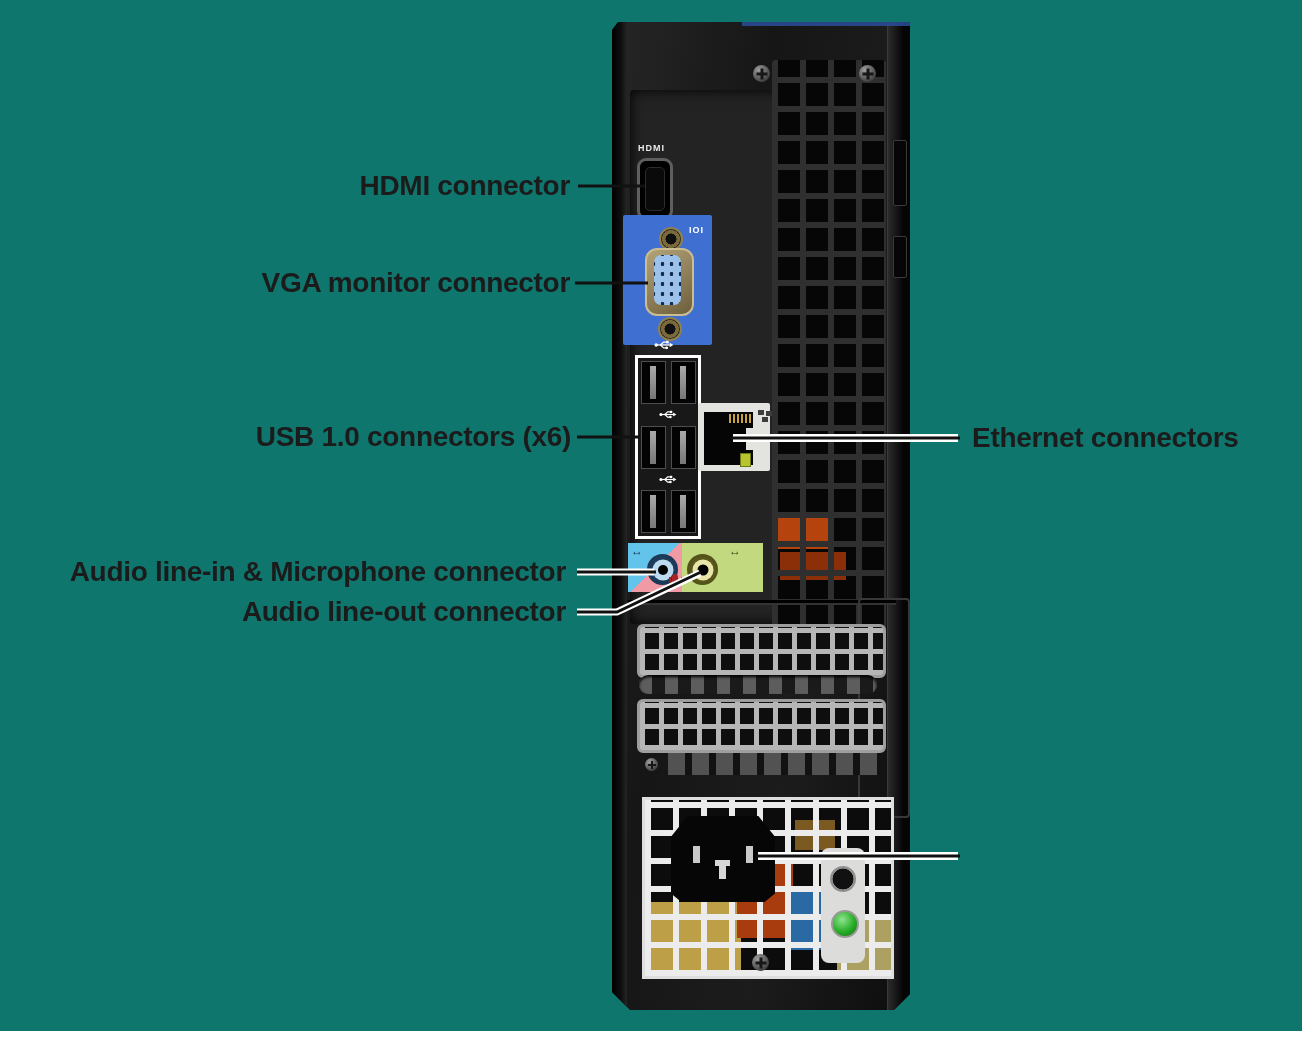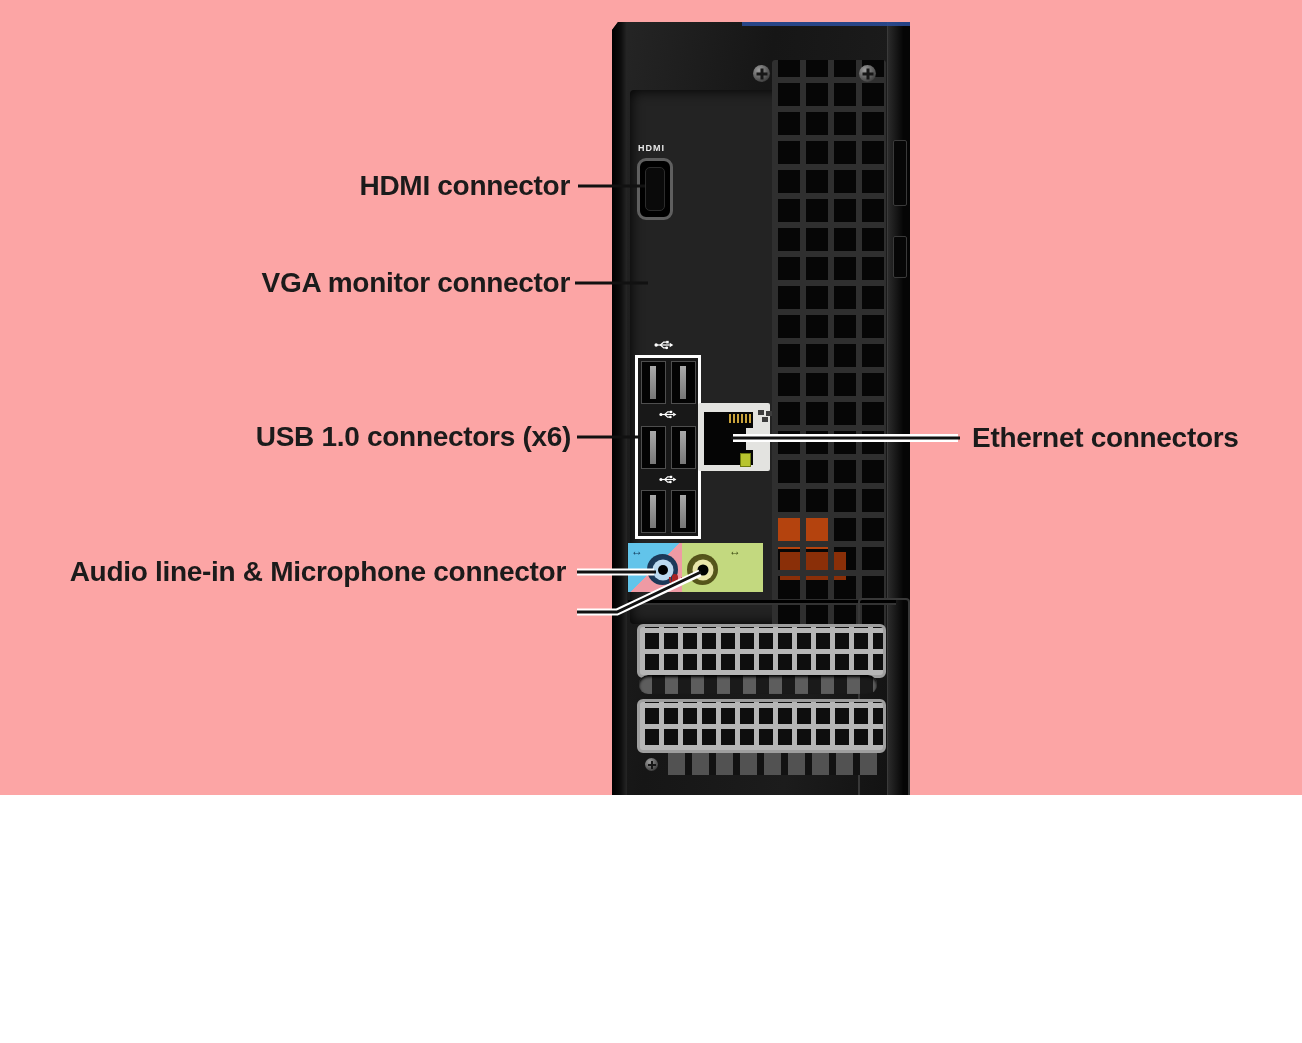--- a/index.html
+++ b/index.html
@@ -1,16 +1,16 @@
 <!DOCTYPE html>
 <html><head>
 <meta charset="utf-8">
 <style>
   html,body{margin:0;padding:0;background:#fff;}
-  .canvas{position:relative;width:1302px;height:795px;background:#fca5a5;overflow:hidden;
+  .canvas{position:relative;width:1302px;height:1031px;background:#0f766e;overflow:hidden;
           font-family:"Liberation Sans", sans-serif;}
   .abs{position:absolute;}
 
   
   .tower{position:absolute;left:612px;top:22px;width:298px;height:988px;
          background:linear-gradient(100deg,#262626,#161616 35%,#1c1c1c 65%,#0d0d0d);
          clip-path:polygon(6px 0,100% 0,100% calc(100% - 16px),calc(100% - 16px) 100%,18px 100%,0 calc(100% - 18px),0 8px);}
   .left-edge{left:0;top:0;width:15px;height:100%;background:linear-gradient(90deg,#000,#0e0e0e 60%,#262626);}
   .right-rail{right:0;top:0;width:22px;height:100%;background:linear-gradient(90deg,#2b2b2b,#050505 70%);border-left:1px solid #3a3a3a;}
   .top-blue{left:130px;top:0;width:168px;height:4px;background:#2b4d9b;opacity:.85;}
@@ -140,20 +140,28 @@
     </div>
 
     <div class="screw" style="left:141px;top:43px;"></div>
     <div class="screw" style="left:247px;top:43px;"></div>
 
     <div class="abs hdmi-marking">HDMI</div>
     <div class="abs hdmi-port">
         <i></i>
       </div>
 
+    <div class="abs vga-panel">
+      <span class="vga-glyph">IOI</span>
+      <div class="nut" style="left:36px;top:12px;"></div>
+      <div class="vga-conn">
+        <div class="vga-insert"></div>
+      </div>
+      <div class="nut" style="left:35px;top:102px;"></div>
+    </div>
 
     <svg class="usb-glyph" style="left:42px;top:318px;" viewBox="0 0 28 14">
       <path d="M2 7h20" stroke="#fff" stroke-width="1.8"></path>
         <circle cx="3" cy="7" r="2.4" fill="#fff"></circle>
       <path d="M9 7l4.5-4h4" stroke="#fff" stroke-width="1.8" fill="none"></path>
         <rect x="17" y="1.2" width="3.6" height="3.6" fill="#fff"></rect>
       <path d="M9 7l4.5 4h3.5" stroke="#fff" stroke-width="1.8" fill="none"></path>
         <circle cx="17.8" cy="11" r="2" fill="#fff"></circle>
       <path d="M27 7l-5-3v6z" fill="#fff"></path>
     </svg>
@@ -269,13 +277,14 @@
     <polyline points="577,612 617,612 701,572" fill="none" stroke="#111" stroke-width="3"></polyline>
     <line x1="758" y1="856" x2="958" y2="856" stroke="#fff" stroke-width="8"></line>
     <line x1="756" y1="856" x2="960" y2="856" stroke="#111" stroke-width="3"></line>
   </svg>
 
   <div class="label r" style="right:732px;top:169px;margin-left:16px;">HDMI connector</div>
   <div class="label r" style="right:732px;top:266px;margin-left:24px;">VGA monitor connector</div>
   <div class="label r" style="right:731px;top:420px;">USB 1.0 connectors (x6)</div>
   <div class="label" style="left:972px;top:421px;">Ethernet connectors</div>
   <div class="label r" style="right:736px;top:555px;text-align:center;">Audio line-in &amp; Microphone connector</div>
+  <div class="label r" style="right:736px;top:595px;">Audio line-out connector</div>
 </div>
 
 </body></html>

